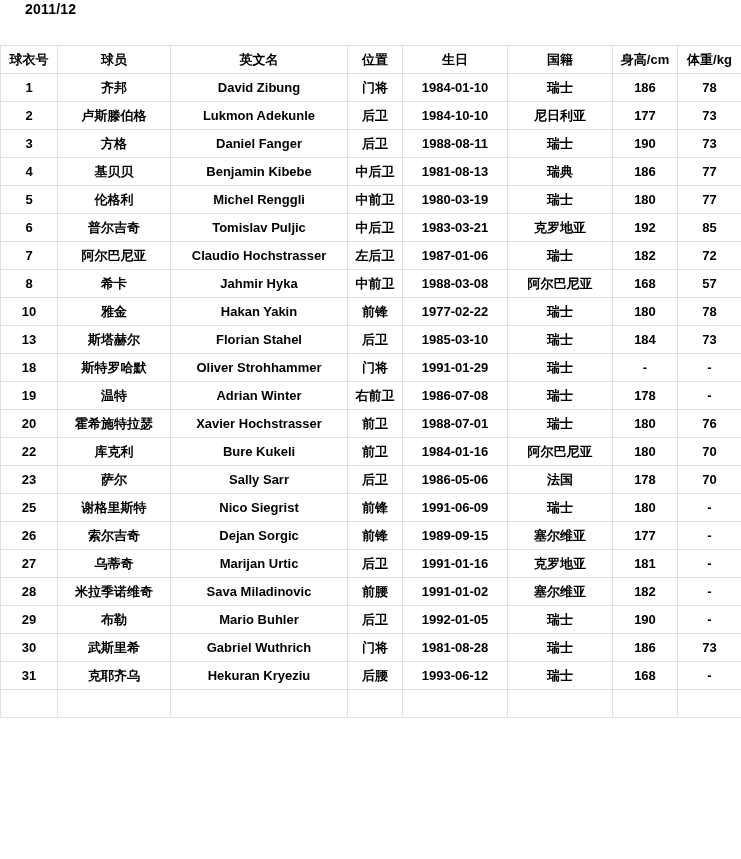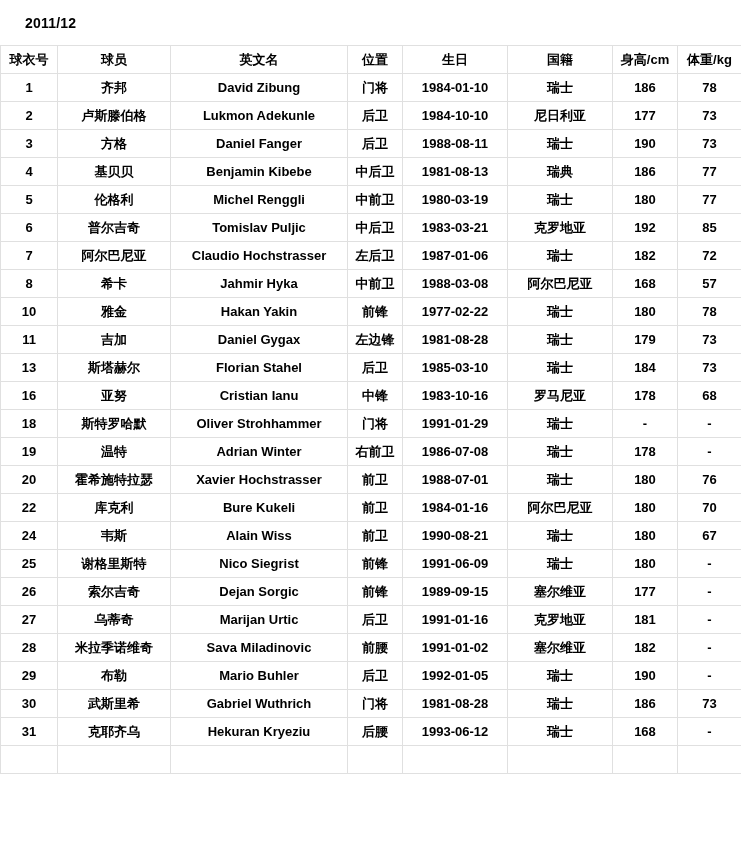--- a/index.html
+++ b/index.html
@@ -17,21 +17,21 @@
   .page {
     position: relative;
     width: 741px;
     height: 859px;
     background: var(--bg-color);
     overflow: hidden;
   }
   .page-title {
     position: absolute;
     left: 25px;
-    top: 15px;
+    top: 1px;
     font-size: 14px;
     font-weight: bold;
     color: var(--text-color);
     letter-spacing: 0.2px;
   }
   table.roster {
     position: absolute;
     top: 45px;
     left: 0;
     width: 741px;
@@ -167,48 +167,28 @@
           <td>10</td>
           <td>雅金</td>
           <td>Hakan Yakin</td>
           <td>前锋</td>
           <td>1977-02-22</td>
           <td>瑞士</td>
           <td>180</td>
           <td>78</td>
         </tr>
         <tr>
-          <td>11</td>
-          <td>吉加</td>
-          <td>Daniel Gygax</td>
-          <td>左边锋</td>
-          <td>1981-08-28</td>
-          <td>瑞士</td>
-          <td>179</td>
-          <td>73</td>
-        </tr>
-        <tr>
           <td>13</td>
           <td>斯塔赫尔</td>
           <td>Florian Stahel</td>
           <td>后卫</td>
           <td>1985-03-10</td>
           <td>瑞士</td>
           <td>184</td>
           <td>73</td>
-        </tr>
-        <tr>
-          <td>16</td>
-          <td>亚努</td>
-          <td>Cristian Ianu</td>
-          <td>中锋</td>
-          <td>1983-10-16</td>
-          <td>罗马尼亚</td>
-          <td>178</td>
-          <td>68</td>
         </tr>
         <tr>
           <td>18</td>
           <td>斯特罗哈默</td>
           <td>Oliver Strohhammer</td>
           <td>门将</td>
           <td>1991-01-29</td>
           <td>瑞士</td>
           <td>-</td>
           <td>-</td>
@@ -237,28 +217,28 @@
           <td>22</td>
           <td>库克利</td>
           <td>Bure Kukeli</td>
           <td>前卫</td>
           <td>1984-01-16</td>
           <td>阿尔巴尼亚</td>
           <td>180</td>
           <td>70</td>
         </tr>
         <tr>
-          <td>24</td>
-          <td>韦斯</td>
-          <td>Alain Wiss</td>
-          <td>前卫</td>
-          <td>1990-08-21</td>
-          <td>瑞士</td>
-          <td>180</td>
-          <td>67</td>
+          <td>23</td>
+          <td>萨尔</td>
+          <td>Sally Sarr</td>
+          <td>后卫</td>
+          <td>1986-05-06</td>
+          <td>法国</td>
+          <td>178</td>
+          <td>70</td>
         </tr>
         <tr>
           <td>25</td>
           <td>谢格里斯特</td>
           <td>Nico Siegrist</td>
           <td>前锋</td>
           <td>1991-06-09</td>
           <td>瑞士</td>
           <td>180</td>
           <td>-</td>

